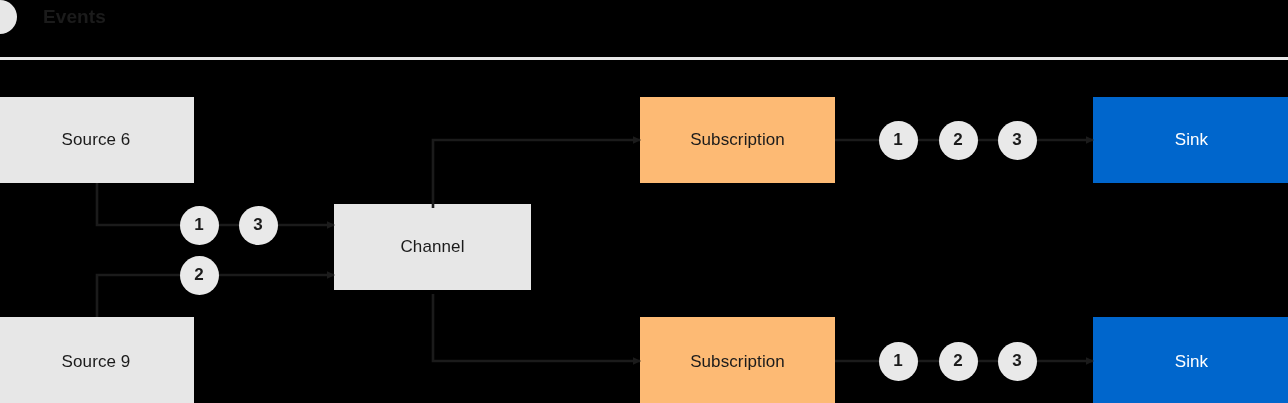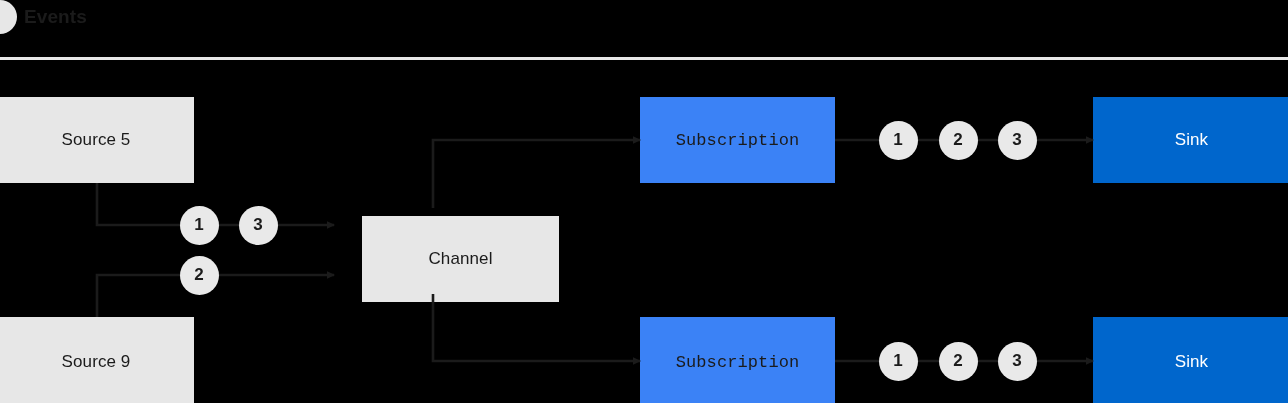--- a/index.html
+++ b/index.html
@@ -33,21 +33,21 @@
   }
   .legend-dot {
     width: 34px;
     height: 34px;
     border-radius: 50%;
     background: #e7e7e7;
     margin-left: -17px;
     flex: none;
   }
   .legend-label {
-    margin-left: 7px;
+    margin-left: 26px;
     font-size: 19px;
     font-weight: bold;
     color: #1b1b1b;
     letter-spacing: 0.1px;
     white-space: nowrap;
   }
 
   .divider {
     position: absolute;
     left: 0;
@@ -61,21 +61,21 @@
   .node {
     position: absolute;
     display: flex;
     align-items: center;
     justify-content: center;
     box-sizing: border-box;
     font-size: 17px;
     letter-spacing: 0.1px;
   }
   .node-grey  { background: #e7e7e7; color: #1b1b1b; }
-  .node-blue-light { background: #3b82f6; color: #1b1b1b; font-family: Liberation Mono, monospace; }
+  .node-blue-light { background: #fdba74; color: #1b1b1b; }
   .node-blue-solid { background: #0066cc; color: #ffffff; }
 
   
   .badge {
     position: absolute;
     width: 39px;
     height: 39px;
     border-radius: 50%;
     background: #e9e9e9;
     color: #1b1b1b;
@@ -126,26 +126,26 @@
       <path d="M433,294 L433,361 L640,361" marker-end="url(#arrow)"></path>
 
       <path d="M835,140 L1093,140" marker-end="url(#arrow)"></path>
 
       <path d="M835,361 L1093,361" marker-end="url(#arrow)"></path>
     </g>
   </svg>
 
   <div id="nodes">
       <div class="node node-grey" style="left: -2px; top: 97px; width: 196px; height: 86px;">
-        <span>Source 5</span>
+        <span>Source 6</span>
       </div>
       <div class="node node-grey" style="left: -2px; top: 317px; width: 196px; height: 90px;">
         <span>Source 9</span>
       </div>
-      <div class="node node-grey" style="left: 334px; top: 216px; width: 197px; height: 86px; margin-left: 28px;">
+      <div class="node node-grey" style="left: 334px; top: 204px; width: 197px; height: 86px;">
         <span>Channel</span>
       </div>
       <div class="node node-blue-light" style="left: 640px; top: 97px; width: 195px; height: 86px;">
         <span>Subscription</span>
       </div>
       <div class="node node-blue-light" style="left: 640px; top: 317px; width: 195px; height: 90px;">
         <span>Subscription</span>
       </div>
       <div class="node node-blue-solid" style="left: 1093px; top: 97px; width: 197px; height: 86px;">
         <span>Sink</span>

